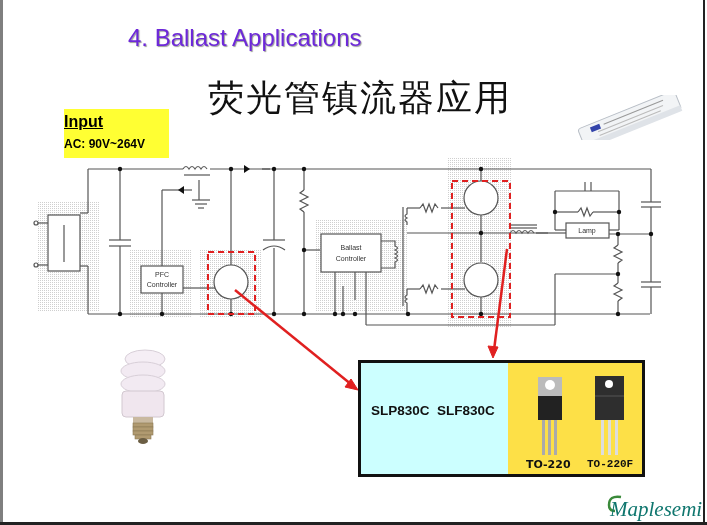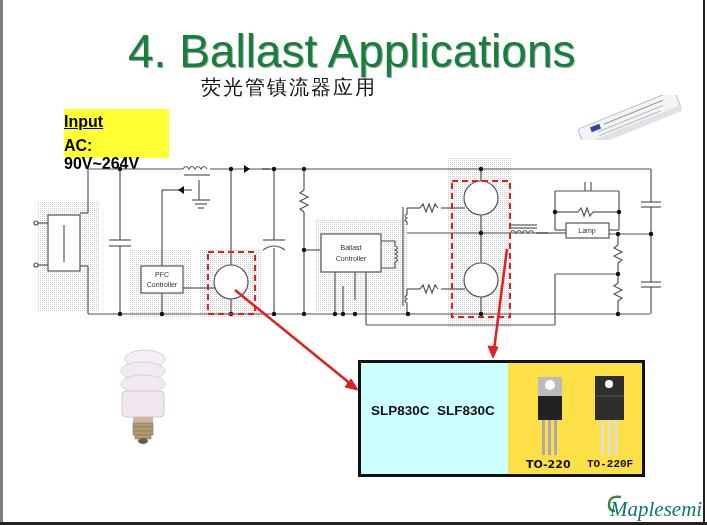--- a/index.html
+++ b/index.html
@@ -1,24 +1,24 @@
 <!DOCTYPE html>
 <html><head>
 <meta charset="utf-8">
 <style>
   html, body { margin:0; padding:0; }
   body { width:707px; height:525px; background:#ffffff; position:relative; overflow:hidden; font-family:"Liberation Sans", sans-serif; }
   .frame-left { position:absolute; left:0; top:0; width:3px; height:525px; background:#7f7f7f; }
   .frame-right { position:absolute; left:703px; top:0; width:2px; height:525px; background:#222; }
   .frame-bottom { position:absolute; left:0; top:522px; width:707px; height:3px; background:#222; }
-  .title { position:absolute; left:128px; top:24px; font-size:46px; color:#15803d; text-shadow:1px 1px 1px #999; white-space:nowrap; }
-  .subtitle { position:absolute; left:201px; top:74px; font-size:20px; color:#111; letter-spacing:2px; white-space:nowrap; font-family:Liberation Mono, monospace; }
+  .title { position:absolute; left:128px; top:24px; font-size:24px; color:#6d28d9; text-shadow:1px 1px 1px #999; white-space:nowrap; }
+  .subtitle { position:absolute; left:208px; top:74px; font-size:36px; color:#111; letter-spacing:2px; white-space:nowrap; font-family:Liberation Mono, monospace; }
   .input-box { position:absolute; left:19px; top:109px; width:105px; height:49px; background:#ffff33; text-align:left;margin-left:45px; }
   .input-box .h { font-weight:bold; font-size:16px; text-decoration:underline; margin-top:4px; }
-  .input-box .v { font-weight:bold; font-size:16px; margin-top:6px; }
+  .input-box .v { font-weight:bold; font-size:12px; margin-top:6px; }
   .ballast-img { position:absolute; left:570px; top:95px; }
   .cfl-img { position:absolute; left:115px; top:343px; }
   .circuit { position:absolute; left:0; top:0; }
   .part-box { position:absolute; left:358px; top:360px; width:150px; height:111px; background:#ccffff; border:3px solid #111; }
   .part-box .parts { position:absolute; left:10px; top:38px; font-weight:bold; font-size:13.5px; line-height:20px; color:#111; white-space:nowrap; }
   .pkg-box { position:absolute; left:508px; top:360px; width:134px; height:111px; background:#fde047; border:3px solid #111; border-left:0; }
   .pkg-label { position:absolute; top:95px; font-weight:bold; font-size:11px; font-family:"DejaVu Sans", sans-serif; color:#111; }
   .logo { position:absolute; left:610px; top:497px; font-family:"Liberation Serif", serif; font-style:italic; font-size:21px; color:#0f766e; }
   .logo-swirl { position:absolute; left:605px; top:493px; }
 </style>

